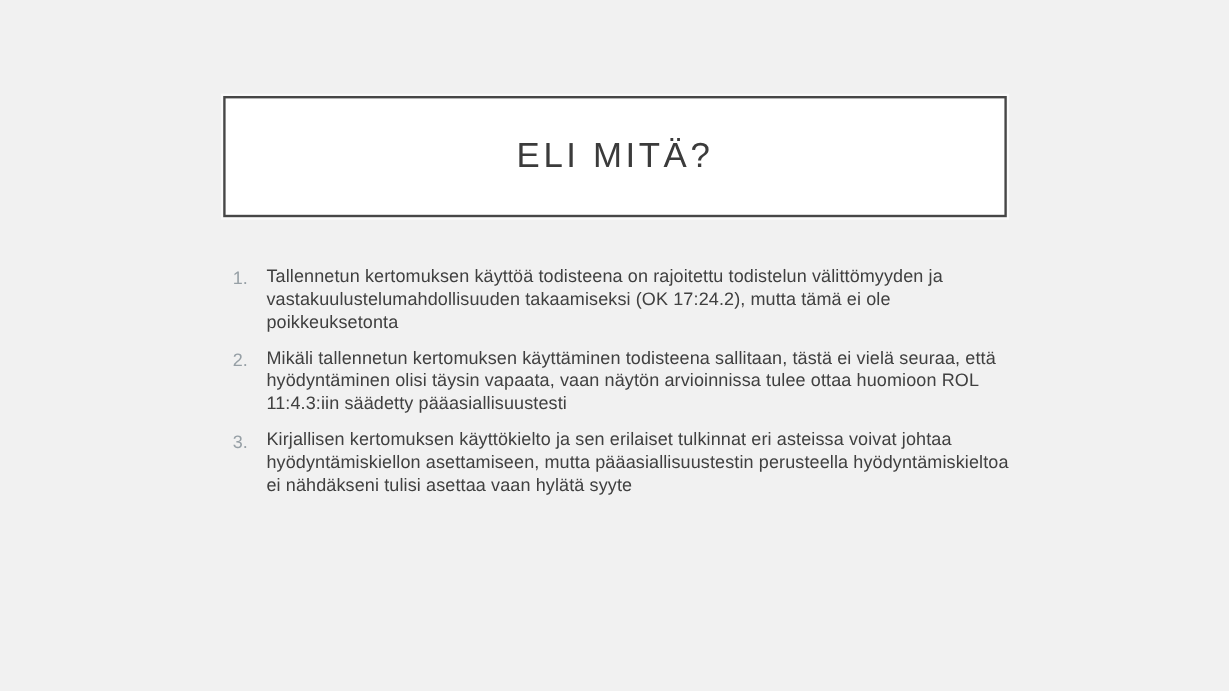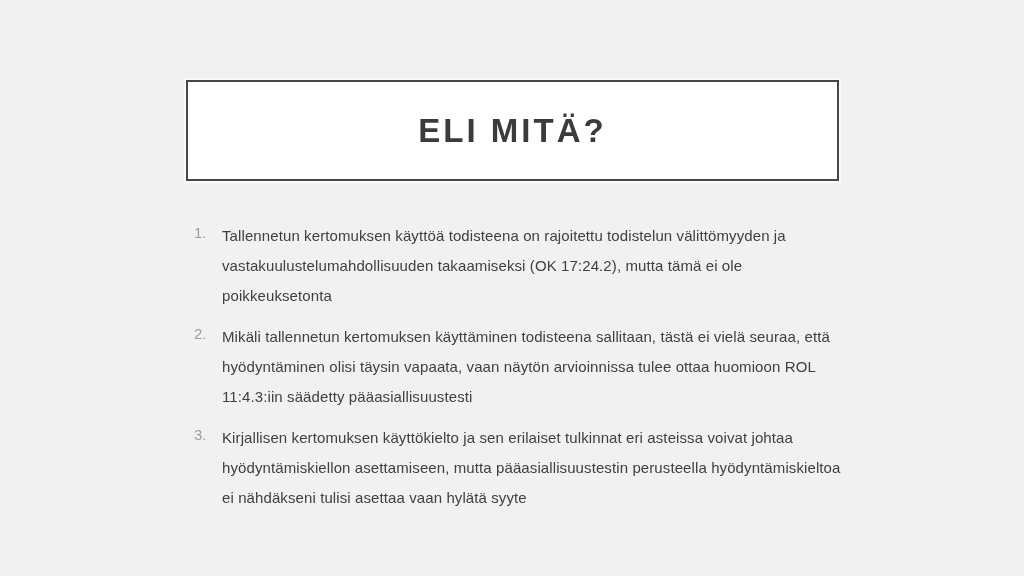--- a/index.html
+++ b/index.html
@@ -23,22 +23,22 @@
     position:absolute;
     left:186px;top:80px;
     width:649px;height:97px;
     background:var(--box_bg);
     border:2px solid var(--box_border);
     box-shadow:0 0 0 2px var(--halo);
     display:flex;align-items:center;justify-content:center;
   }
   .title{
     color:var(--title_text);
-    font-size:33px;
-    font-weight:700;
+    font-size:29px;
+    font-weight:400;
     letter-spacing:3px;
     text-transform:uppercase;
   }
   .list{
     position:absolute;
     left:194px;top:221px;
     width:648px;
     margin:0;padding:0;
     list-style:none;
   }
@@ -51,21 +51,21 @@
     flex:0 0 28px;
     color:var(--number_text);
     font-size:15px;
     line-height:23px;
   }
   .text{
     flex:1 1 auto;
     max-width:620px;
     color:var(--body_text);
     font-size:15px;
-    line-height:30px;
+    line-height:19px;
     letter-spacing:0.1px;
   }
 </style>
 </head>
 <body>
 
 <div class="slide">
 
   <div class="title-box">
     <div class="title">ELI MITÄ?</div>

